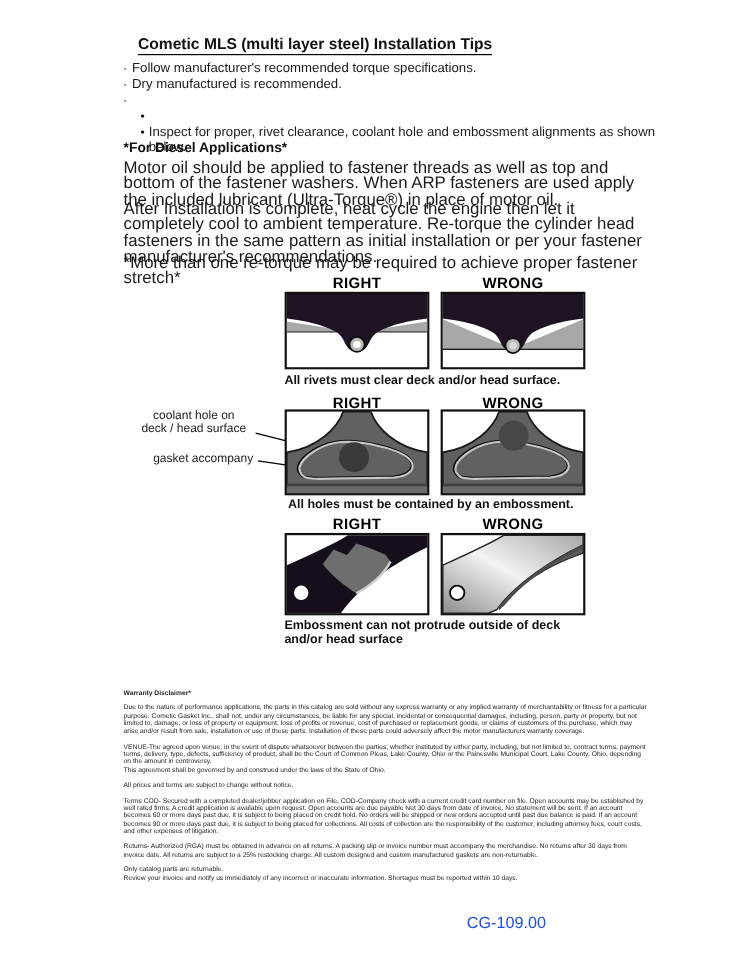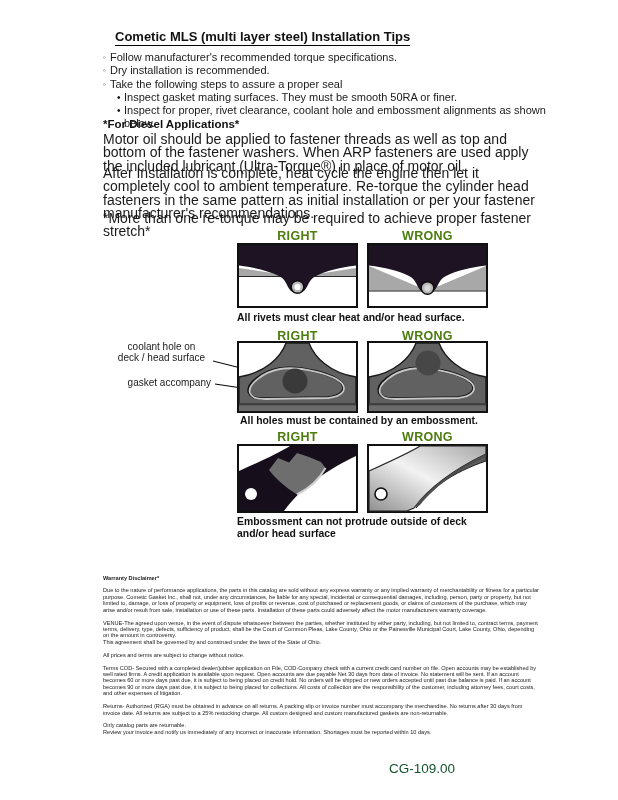--- a/index.html
+++ b/index.html
@@ -14,54 +14,52 @@
   .bullets{position:absolute;left:103px;top:51px;width:450px;font-size:11px;line-height:13.3px;}
   .b-row{display:flex;}
   .b-mark{width:7px;flex:0 0 7px;font-size:8px;line-height:13.3px;color:#333;}
   .sub .b-mark{font-size:10px;color:#111;}
   .sub{padding-left:14px;}
   .sec-head{position:absolute;left:103px;top:118px;font-size:11.5px;font-weight:bold;color:#111;}
   .para{position:absolute;left:103px;width:436px;font-size:14px;line-height:13.4px;}
   .p1{top:133px;}
   .p2{top:167px;}
   .p3{top:212px;}
-  .dg-label{position:absolute;width:121px;text-align:center;font-size:12.5px;font-weight:bold;letter-spacing:.3px;color:#4d7c0f;}
+  .dg-label{position:absolute;width:121px;text-align:center;font-size:12.5px;font-weight:bold;letter-spacing:.3px;color:#000000;}
   .panel{position:absolute;width:121px;}
   .cap{position:absolute;font-size:10.4px;font-weight:bold;color:#111;line-height:11.5px;}
   .side-label{position:absolute;left:112px;width:99px;text-align:right;font-size:10px;line-height:10.8px;color:#1a1a1a;}
   .pointer-svg{position:absolute;left:208px;top:355px;}
   .legal{position:absolute;left:103px;top:575px;width:437px;font-size:5.6px;line-height:6.4px;color:#222;}
   .legal p{margin:0 0 6.5px 0;}
   .legal .lh{font-weight:bold;margin-bottom:6px;}
   .legal .tight{margin-bottom:0;}
-  .footer-code{position:absolute;left:389px;top:761px;font-size:13.5px;color:#14532d;}
+  .footer-code{position:absolute;left:389px;top:761px;font-size:13.5px;color:#1d4ed8;}
 </style>
 </head>
 <body>
 
 <div class="page">
 
   <div class="title">Cometic MLS (multi layer steel) Installation Tips</div>
 
   <div class="bullets">
     <div class="b-row">
       <span class="b-mark">◦</span>
       <span>Follow manufacturer's recommended torque specifications.</span>
     </div>
     <div class="b-row">
       <span class="b-mark">◦</span>
-      <span>Dry installation is recommended.</span>
+      <span>Dry manufactured is recommended.</span>
     </div>
     <div class="b-row">
       <span class="b-mark">◦</span>
-      <span>Take the following steps to assure a proper seal</span>
     </div>
     <div class="b-row sub">
       <span class="b-mark">•</span>
-      <span>Inspect gasket mating surfaces.  They must be smooth 50RA or finer.</span>
     </div>
     <div class="b-row sub">
       <span class="b-mark">•</span>
       <span>Inspect for proper, rivet clearance, coolant hole and embossment alignments as shown below.</span>
     </div>
   </div>
 
   <div class="sec-head">*For Diesel Applications*</div>
   <div class="para p1">Motor oil should be applied to fastener threads as well as top and bottom of the fastener washers. When ARP fasteners are used apply the included lubricant (Ultra-Torque®) in place of motor oil.</div>
   <div class="para p2">After Installation is complete, heat cycle the engine then let it completely cool to ambient temperature. Re-torque the cylinder head fasteners in the same pattern as initial installation or per your fastener manufacturer's recommendations.</div>
@@ -85,21 +83,21 @@
     <svg width="121" height="65" viewBox="0 0 121 65">
       <rect x="1" y="1" width="119" height="63" fill="#ffffff" stroke="#101010" stroke-width="2"></rect>
       <polygon points="2,23 60,47.5 2,47.5" fill="#a8a8a8"></polygon>
       <polygon points="119,23 61,47.5 119,47.5" fill="#a8a8a8"></polygon>
       <line x1="2" y1="48" x2="119" y2="48" stroke="#1a1a1a" stroke-width="1.2"></line>
       <path d="M2,2 H119 V22.5 C103,24.5 90,27.5 79,33 C69,37.5 72,50 60.5,50 C49,50 52,37.5 42,33 C31,27.5 18,24.5 2,22.5 Z" fill="#1d1322"></path>
       <circle cx="60.5" cy="45" r="6.3" fill="#b9b9b9" stroke="#0d0d0d" stroke-width="1.4"></circle>
       <circle cx="60.5" cy="45" r="3.1" fill="#d9d9d9"></circle>
     </svg>
   </div>
-  <div class="cap" style="left:237px;top:312px;width:260px;">All rivets must clear heat and/or head surface.</div>
+  <div class="cap" style="left:237px;top:312px;width:260px;">All rivets must clear deck and/or head surface.</div>
 
   <div class="dg-label" style="left:237px;top:329px;">RIGHT</div>
   <div class="dg-label" style="left:367px;top:329px;">WRONG</div>
 
   <div class="side-label" style="top:342px;text-align:center;">
     <span>coolant hole on</span><br>
     <span>deck / head surface</span>
   </div>
   <div class="side-label" style="top:378px;">gasket accompany</div>
   <svg class="pointer-svg" width="95" height="42" viewBox="0 0 95 42">

